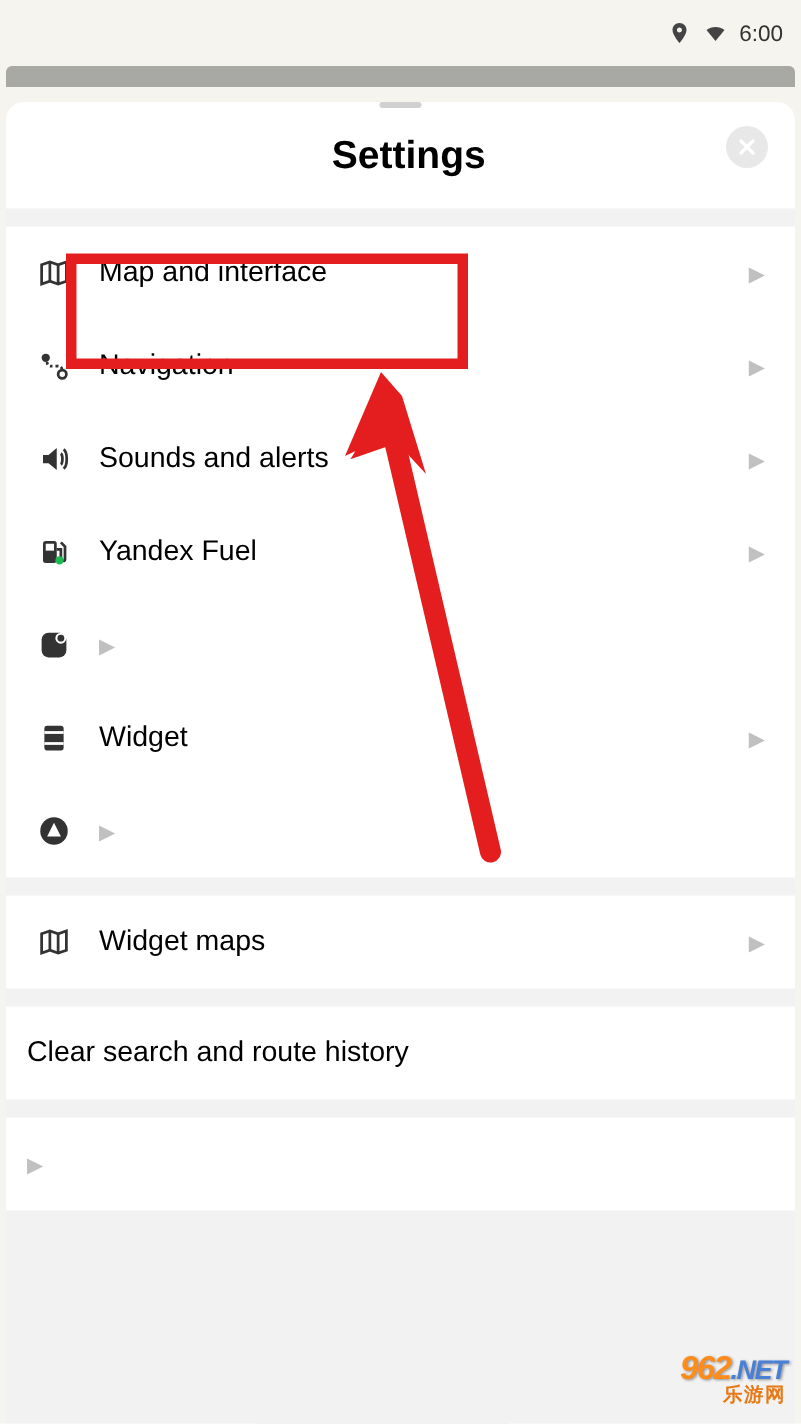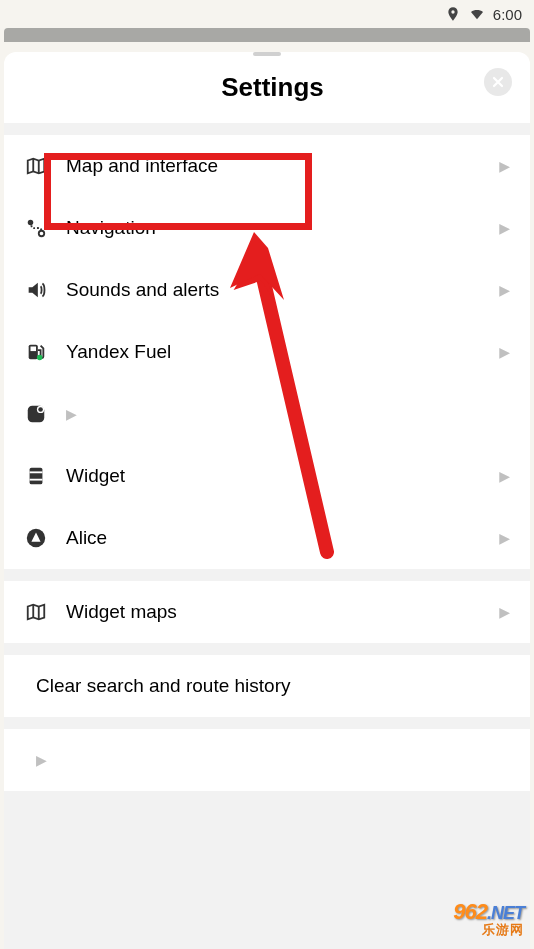--- a/index.html
+++ b/index.html
@@ -5,21 +5,21 @@
     * { margin: 0; padding: 0; box-sizing: border-box; }
     body {
       width: 534px;
       height: 949px;
       font-family: -apple-system, BlinkMacSystemFont, Arial, sans-serif;
       background: #f6f4ef;
       position: relative;
       overflow: hidden;
     }
     .status-bar {
-      height: 28px;
+      height: 44px;
       background: #f6f4ef;
       display: flex;
       justify-content: flex-end;
       align-items: center;
       padding: 0 12px;
       gap: 8px;
       color: #333;
       font-size: 15px;
     }
     .status-bar svg { width: 16px; height: 16px; }
@@ -73,21 +73,21 @@
       height: 12px;
       background: #f2f2f2;
     }
     .menu-item {
       display: flex;
       align-items: center;
       padding: 18px 20px;
       cursor: pointer;
       min-height: 62px;
     }
-    .menu-item.no-icon { padding-left: 32px; }
+    .menu-item.no-icon { padding-left: 14px; }
     .menu-icon {
       width: 24px;
       height: 24px;
       margin-right: 18px;
       display: flex;
       align-items: center;
       justify-content: center;
       color: #333;
     }
     .menu-icon svg { width: 22px; height: 22px; }
@@ -244,21 +244,20 @@
     <span class="chevron">▶</span>
   </div>
 
   <div class="menu-item">
     <span class="menu-icon">
       <svg viewBox="0 0 24 24" fill="#333">
           <circle cx="12" cy="12" r="10"></circle>
           <path d="M12 6l5 10H7z" fill="#fff"></path>
         </svg>
     </span>
-    <span class="menu-label">Alice</span>
     <span class="chevron">▶</span>
   </div>
 
   <div class="separator"></div>
 
   <div class="menu-item">
     <span class="menu-icon">
       <svg viewBox="0 0 24 24" fill="none" stroke="#333" stroke-width="2">
           <path d="M3 6l6-2 6 2 6-2v14l-6 2-6-2-6 2V6z"></path>
           <path d="M9 4v14M15 6v14"></path>

